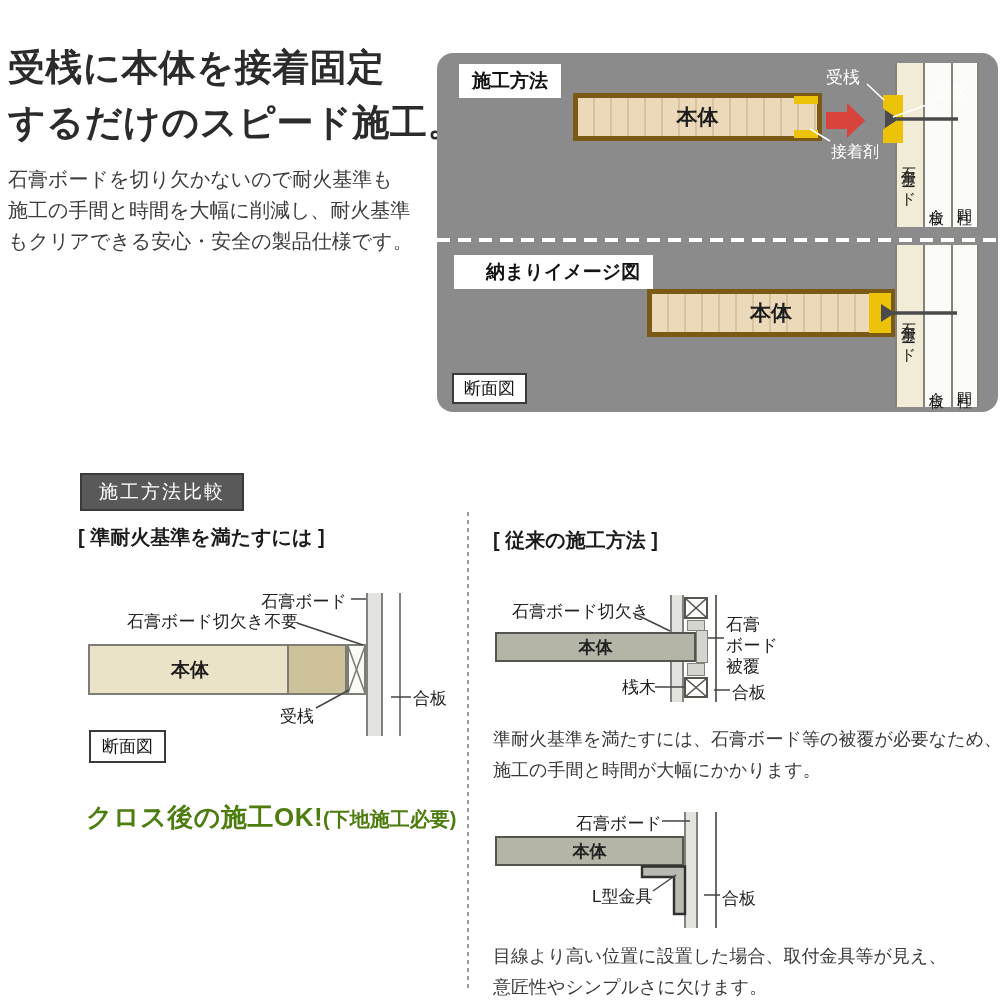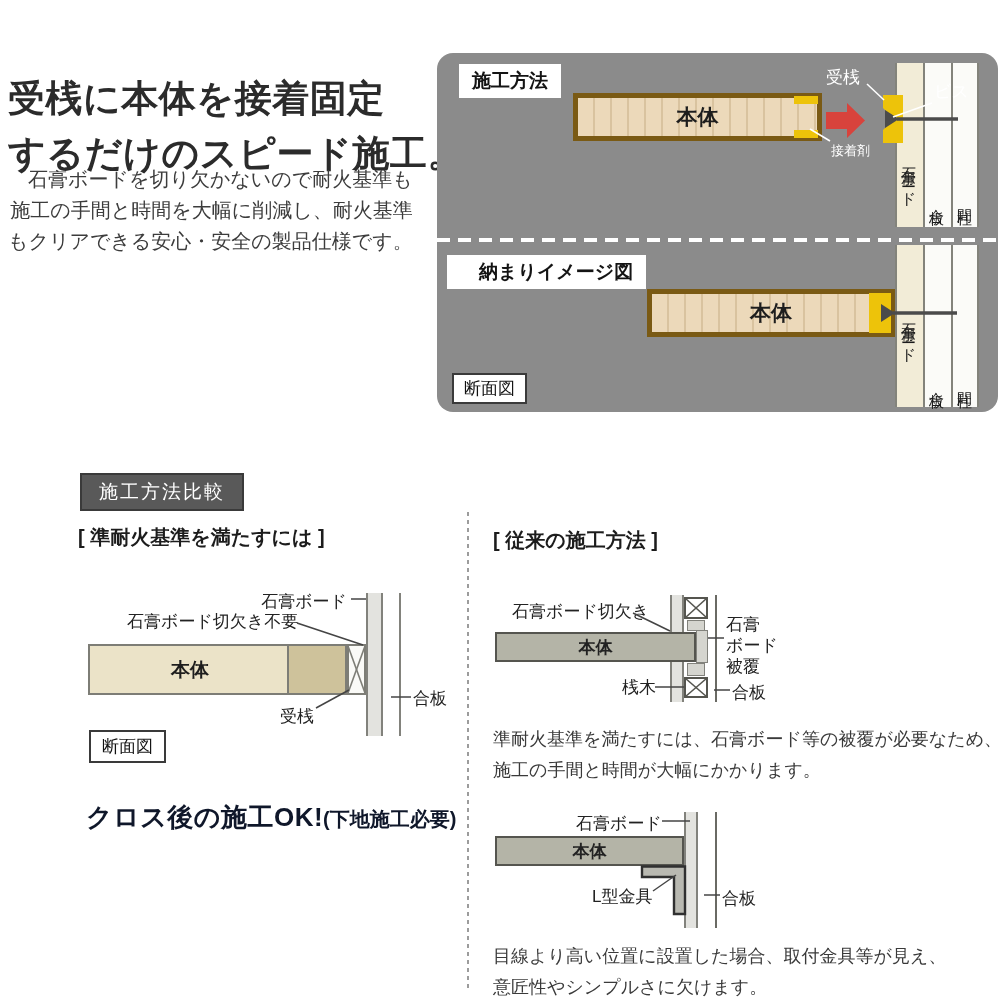--- a/index.html
+++ b/index.html
@@ -5,28 +5,28 @@
   html,body { margin:0; padding:0; }
   body {
     width:1000px; height:1000px; position:relative; background:#ffffff;
     font-family:"Liberation Sans","DejaVu Sans",sans-serif; color:#2b2b2b;
     overflow:hidden;
   }
   .abs { position:absolute; }
   .nowrap { white-space:nowrap; }
 
   
-  #title { left:8px; top:40px; font-size:37px; font-weight:700; color:#2b2b2b; line-height:55px; letter-spacing:0.5px;margin-top:31px; }
-  #intro { left:8px; top:164px; font-size:20px; color:#3c3c3c; line-height:31px;text-align:right; }
+  #title { left:8px; top:40px; font-size:37px; font-weight:700; color:#2b2b2b; line-height:55px; letter-spacing:0.5px; }
+  #intro { left:8px; top:164px; font-size:20px; color:#3c3c3c; line-height:31px; }
 
   
   #panel { left:437px; top:53px; width:561px; height:359px; background:#8b8b8b; border-radius:16px; overflow:hidden; }
   .white-tag { position:absolute; background:#fff; color:#141414; font-size:19px; font-weight:700; padding:4px 13px; white-space:nowrap; }
   #tag-method { left:22px; top:11px; }
-  #tag-fitting { left:10px; top:202px;padding-left:32px; }
+  #tag-fitting { left:17px; top:202px;padding-left:32px; }
   .board { position:absolute; border:5px solid #7a5a14; box-sizing:border-box;
     background:repeating-linear-gradient(to right,#ecd9ba 0 15px,#d9c39f 15px 17px);
     display:flex; align-items:center; justify-content:center;
     font-size:21px; font-weight:700; color:#1d1d1d; }
   #board1 { left:136px; top:40px; width:249px; height:48px; }
   #board2 { left:210px; top:236px; width:248px; height:48px; }
   .tab { position:absolute; right:-1px; width:24px; height:8px; background:#edc30a; }
   .tab-t { top:-2px; } .tab-b { bottom:-2px; }
   #board2-block { position:absolute; right:-1px; top:-1px; bottom:-1px; width:22px; background:#edc30a; }
   .wall { position:absolute; left:458px; width:84px; background:#fbfbf8; border-left:2px solid #83837b; border-right:2px solid #83837b; box-sizing:border-box; }
@@ -39,21 +39,21 @@
     display:flex; align-items:center; justify-content:center; letter-spacing:2px; line-height:1; }
   #w1-gyp { left:458px; top:78px; width:28px; height:94px; }
   #w1-ply { left:486px; top:120px; width:28px; height:52px; }
   #w1-stud { left:514px; top:120px; width:28px; height:52px; }
   #w2-gyp { left:458px; top:234px; width:28px; height:94px; }
   #w2-ply { left:486px; top:304px; width:28px; height:50px; }
   #w2-stud { left:514px; top:304px; width:28px; height:50px; }
   .wlab { position:absolute; color:#ffffff; font-size:17px; white-space:nowrap; }
   #lab-ukesan { left:389px; top:13px; }
   #lab-bisu { left:497px; top:27px; }
-  #lab-adhesive { left:394px; top:89px; font-size:13px; }
+  #lab-adhesive { left:394px; top:89px; font-size:16px; }
   #panel-caption { position:absolute; left:15px; top:320px; background:#fff; border:2px solid #3a3a3a; color:#111;
     font-size:17px; padding:2px 10px; white-space:nowrap; }
   #panel-svg { position:absolute; left:0; top:0; pointer-events:none; }
 
   
   #cmp-header { left:80px; top:473px; width:164px; height:38px; background:#595959; border:2px solid #3a3a3a; box-sizing:border-box;
     color:#fff; font-size:19px; display:flex; align-items:center; justify-content:center; letter-spacing:2px; }
   #divider { left:467px; top:512px; width:2px; height:478px;
     background:repeating-linear-gradient(to bottom,#9c9c9c 0 4px,transparent 4px 8px); }
   .col-head { position:absolute; font-size:20px; font-weight:700; color:#1c1c1c; white-space:nowrap; }
@@ -73,21 +73,21 @@
   #dl-body { position:absolute; left:0; top:0; width:200px; height:47px; display:flex; align-items:center; justify-content:center;
     font-size:19px; font-weight:700; color:#1d1d1d; }
   #dl-xbox { position:absolute; left:262px; top:54px; width:19px; height:51px; background:#fafaf7;
     border:2px solid #7d7d76; box-sizing:border-box; }
   #dl-gyp { left:160px; top:0px; width:102px; text-align:right; }
   #dl-nonotch { left:42px; top:20px; }
   #dl-ukesan { left:195px; top:115px; }
   #dl-ply { left:328px; top:97px; }
   #dl-caption { position:absolute; left:4px; top:140px; background:#fff; border:2px solid #3a3a3a; color:#111;
     font-size:17px; padding:3px 11px; white-space:nowrap; }
-  #red-line { left:86px; top:800px; color:#0f172a; font-weight:700; white-space:nowrap; }
+  #red-line { left:86px; top:800px; color:#4d7c0f; font-weight:700; white-space:nowrap; }
   #red-line .big { font-size:26px; letter-spacing:0.5px; }
   #red-line .small { font-size:20px; }
 
   
   #dr1 { left:493px; top:593px; width:300px; height:115px; }
   #dr1-wall { position:absolute; left:177px; top:2px; width:14px; height:107px; background:#e3e3df;
     border-left:2px solid #82827c; border-right:2px solid #82827c; box-sizing:border-box; }
   .xbox { position:absolute; background:#ffffff; border:2px solid #55554f; box-sizing:border-box; }
   #dr1-x1 { left:191px; top:4px; width:24px; height:22px; }
   #dr1-x2 { left:191px; top:84px; width:24px; height:21px; }

